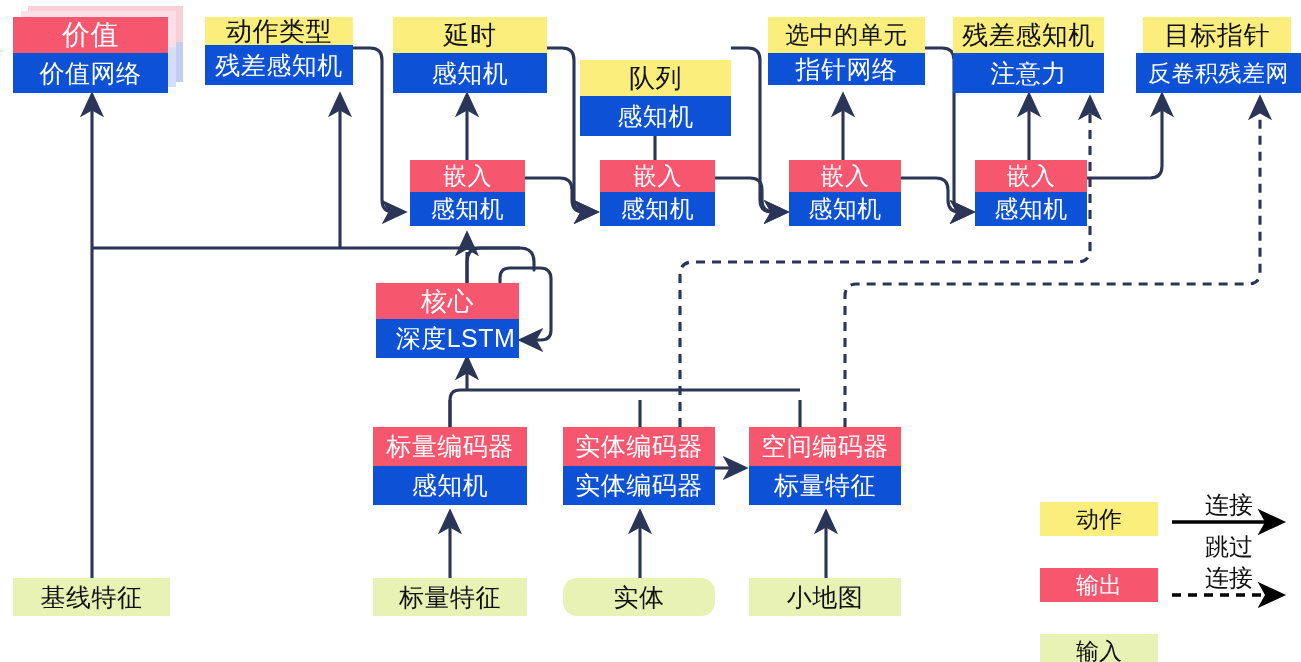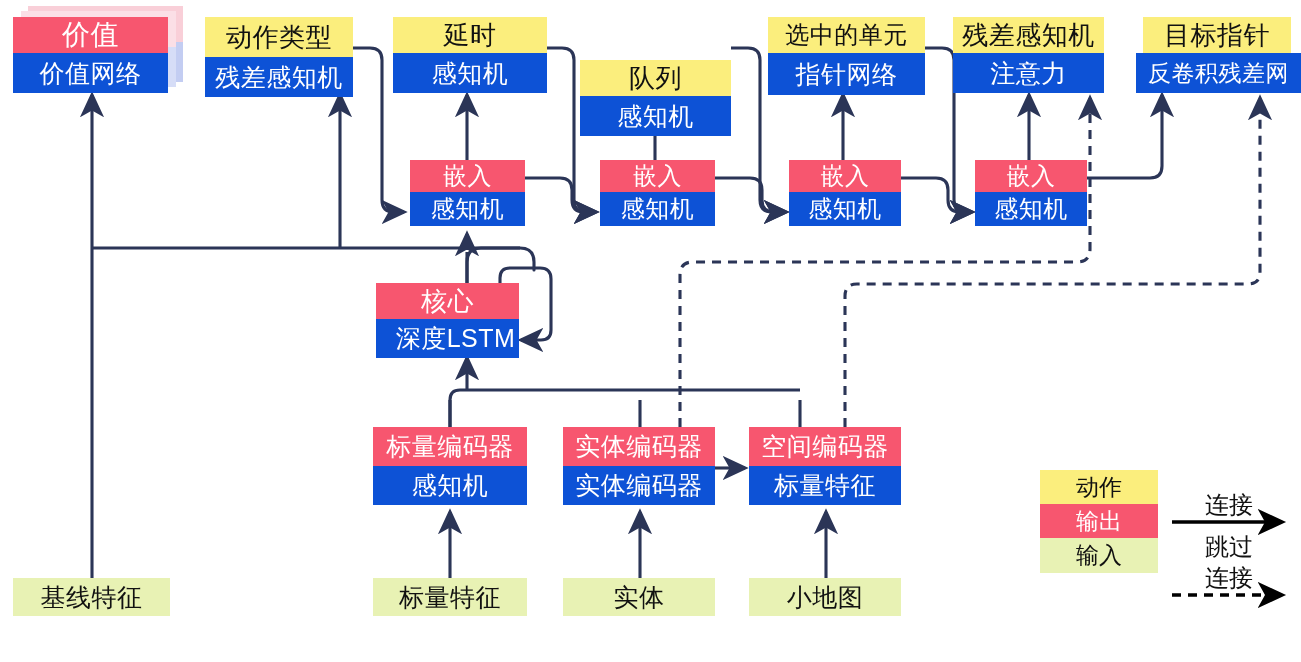--- a/index.html
+++ b/index.html
@@ -12,21 +12,21 @@
   .b-action{background:#fbee7d;color:#111111;}
   .b-output{background:#f7566f;color:#ffffff;}
   .b-nn{background:#0d52d6;color:#ffffff;}
   .b-input{background:#e8f2b4;color:#111111;}
   .ghost{position:absolute;}
   .g1{background:#f9cfd8;}
   .g1b{background:#c3cdf2;}
   .g2{background:#fbdfe6;}
   .g2b{background:#d6ddf7;}
   .legend-box{position:absolute;}
-  .legend-band{box-sizing:border-box;width:100%;display:flex;align-items:center;justify-content:center;}
+  .legend-band{box-sizing:border-box;width:100%;display:flex;align-items:center;justify-content:center;margin-top:32px;}
   .leg-label{position:absolute;color:#111;white-space:nowrap;}
   .fz28{font-size:28px;}
   .fz25{font-size:25px;}
   .fz24{font-size:24px;}
   .fz23{font-size:23px;}
   .fz26{font-size:26px;}
 </style>
 </head>
 <body>
 
@@ -132,37 +132,37 @@
   <div class="ghost g1" style="left:28px;top:6px;width:155px;height:36px;"></div>
   <div class="ghost g1b" style="left:28px;top:42px;width:155px;height:40px;"></div>
   <div class="ghost g2" style="left:21px;top:11px;width:155px;height:36px;"></div>
   <div class="ghost g2b" style="left:21px;top:47px;width:155px;height:40px;"></div>
   <div class="node" style="left:13px;top:17px;width:155px;height:76px;">
     <div class="band b-output fz28" style="height:36px;">价值</div>
     <div class="band b-nn fz25" style="height:40px;">价值网络</div>
   </div>
 
   <div class="node" style="left:205px;top:17px;width:148px;height:76px;">
-    <div class="band b-action fz26" style="height:40px;">动作类型</div>
+    <div class="band b-action fz26" style="height:28px;">动作类型</div>
     <div class="band b-nn fz25" style="height:40px;">残差感知机</div>
   </div>
 
   <div class="node" style="left:393px;top:17px;width:154px;height:76px;">
     <div class="band b-action fz26" style="height:36px;">延时</div>
     <div class="band b-nn fz25" style="height:40px;">感知机</div>
   </div>
 
   <div class="node" style="left:580px;top:17px;width:151px;height:76px;">
     <div class="band b-action fz26" style="height:36px;margin-top:43px;">队列</div>
     <div class="band b-nn fz25" style="height:40px;">感知机</div>
   </div>
 
   <div class="node" style="left:768px;top:17px;width:157px;height:76px;">
     <div class="band b-action fz24" style="height:36px;">选中的单元</div>
-    <div class="band b-nn fz25" style="height:42px;">指针网络</div>
+    <div class="band b-nn fz25" style="height:32px;">指针网络</div>
   </div>
 
   <div class="node" style="left:953px;top:17px;width:151px;height:76px;">
     <div class="band b-action fz26" style="height:36px;">残差感知机</div>
     <div class="band b-nn fz25" style="height:40px;">注意力</div>
   </div>
 
   <div class="node" style="left:1143px;top:17px;width:148px;height:36px;">
     <div class="band b-action fz26" style="height:36px;">目标指针</div>
   </div>
@@ -212,21 +212,21 @@
 
   <div class="node" style="left:13px;top:578px;width:157px;height:38px;">
     <div class="band b-input fz25" style="height:38px;">基线特征</div>
   </div>
 
   <div class="node" style="left:373px;top:578px;width:154px;height:38px;">
     <div class="band b-input fz25" style="height:38px;">标量特征</div>
   </div>
 
   <div class="node" style="left:563px;top:578px;width:152px;height:38px;">
-    <div class="band b-input fz25" style="height:38px;">实体</div>
+    <div class="band b-input fz25" style="height:38px;border-radius:14px;">实体</div>
   </div>
 
   <div class="node" style="left:749px;top:578px;width:152px;height:38px;">
     <div class="band b-input fz25" style="height:38px;">小地图</div>
   </div>
 
   <div class="legend-box" style="left:1040px;top:470px;width:118px;height:138px;">
     <div class="legend-band b-action fz23" style="height:34px;">动作</div>
     <div class="legend-band b-output fz23" style="height:34px;">输出</div>
     <div class="legend-band b-input fz23" style="height:35px;">输入</div>

